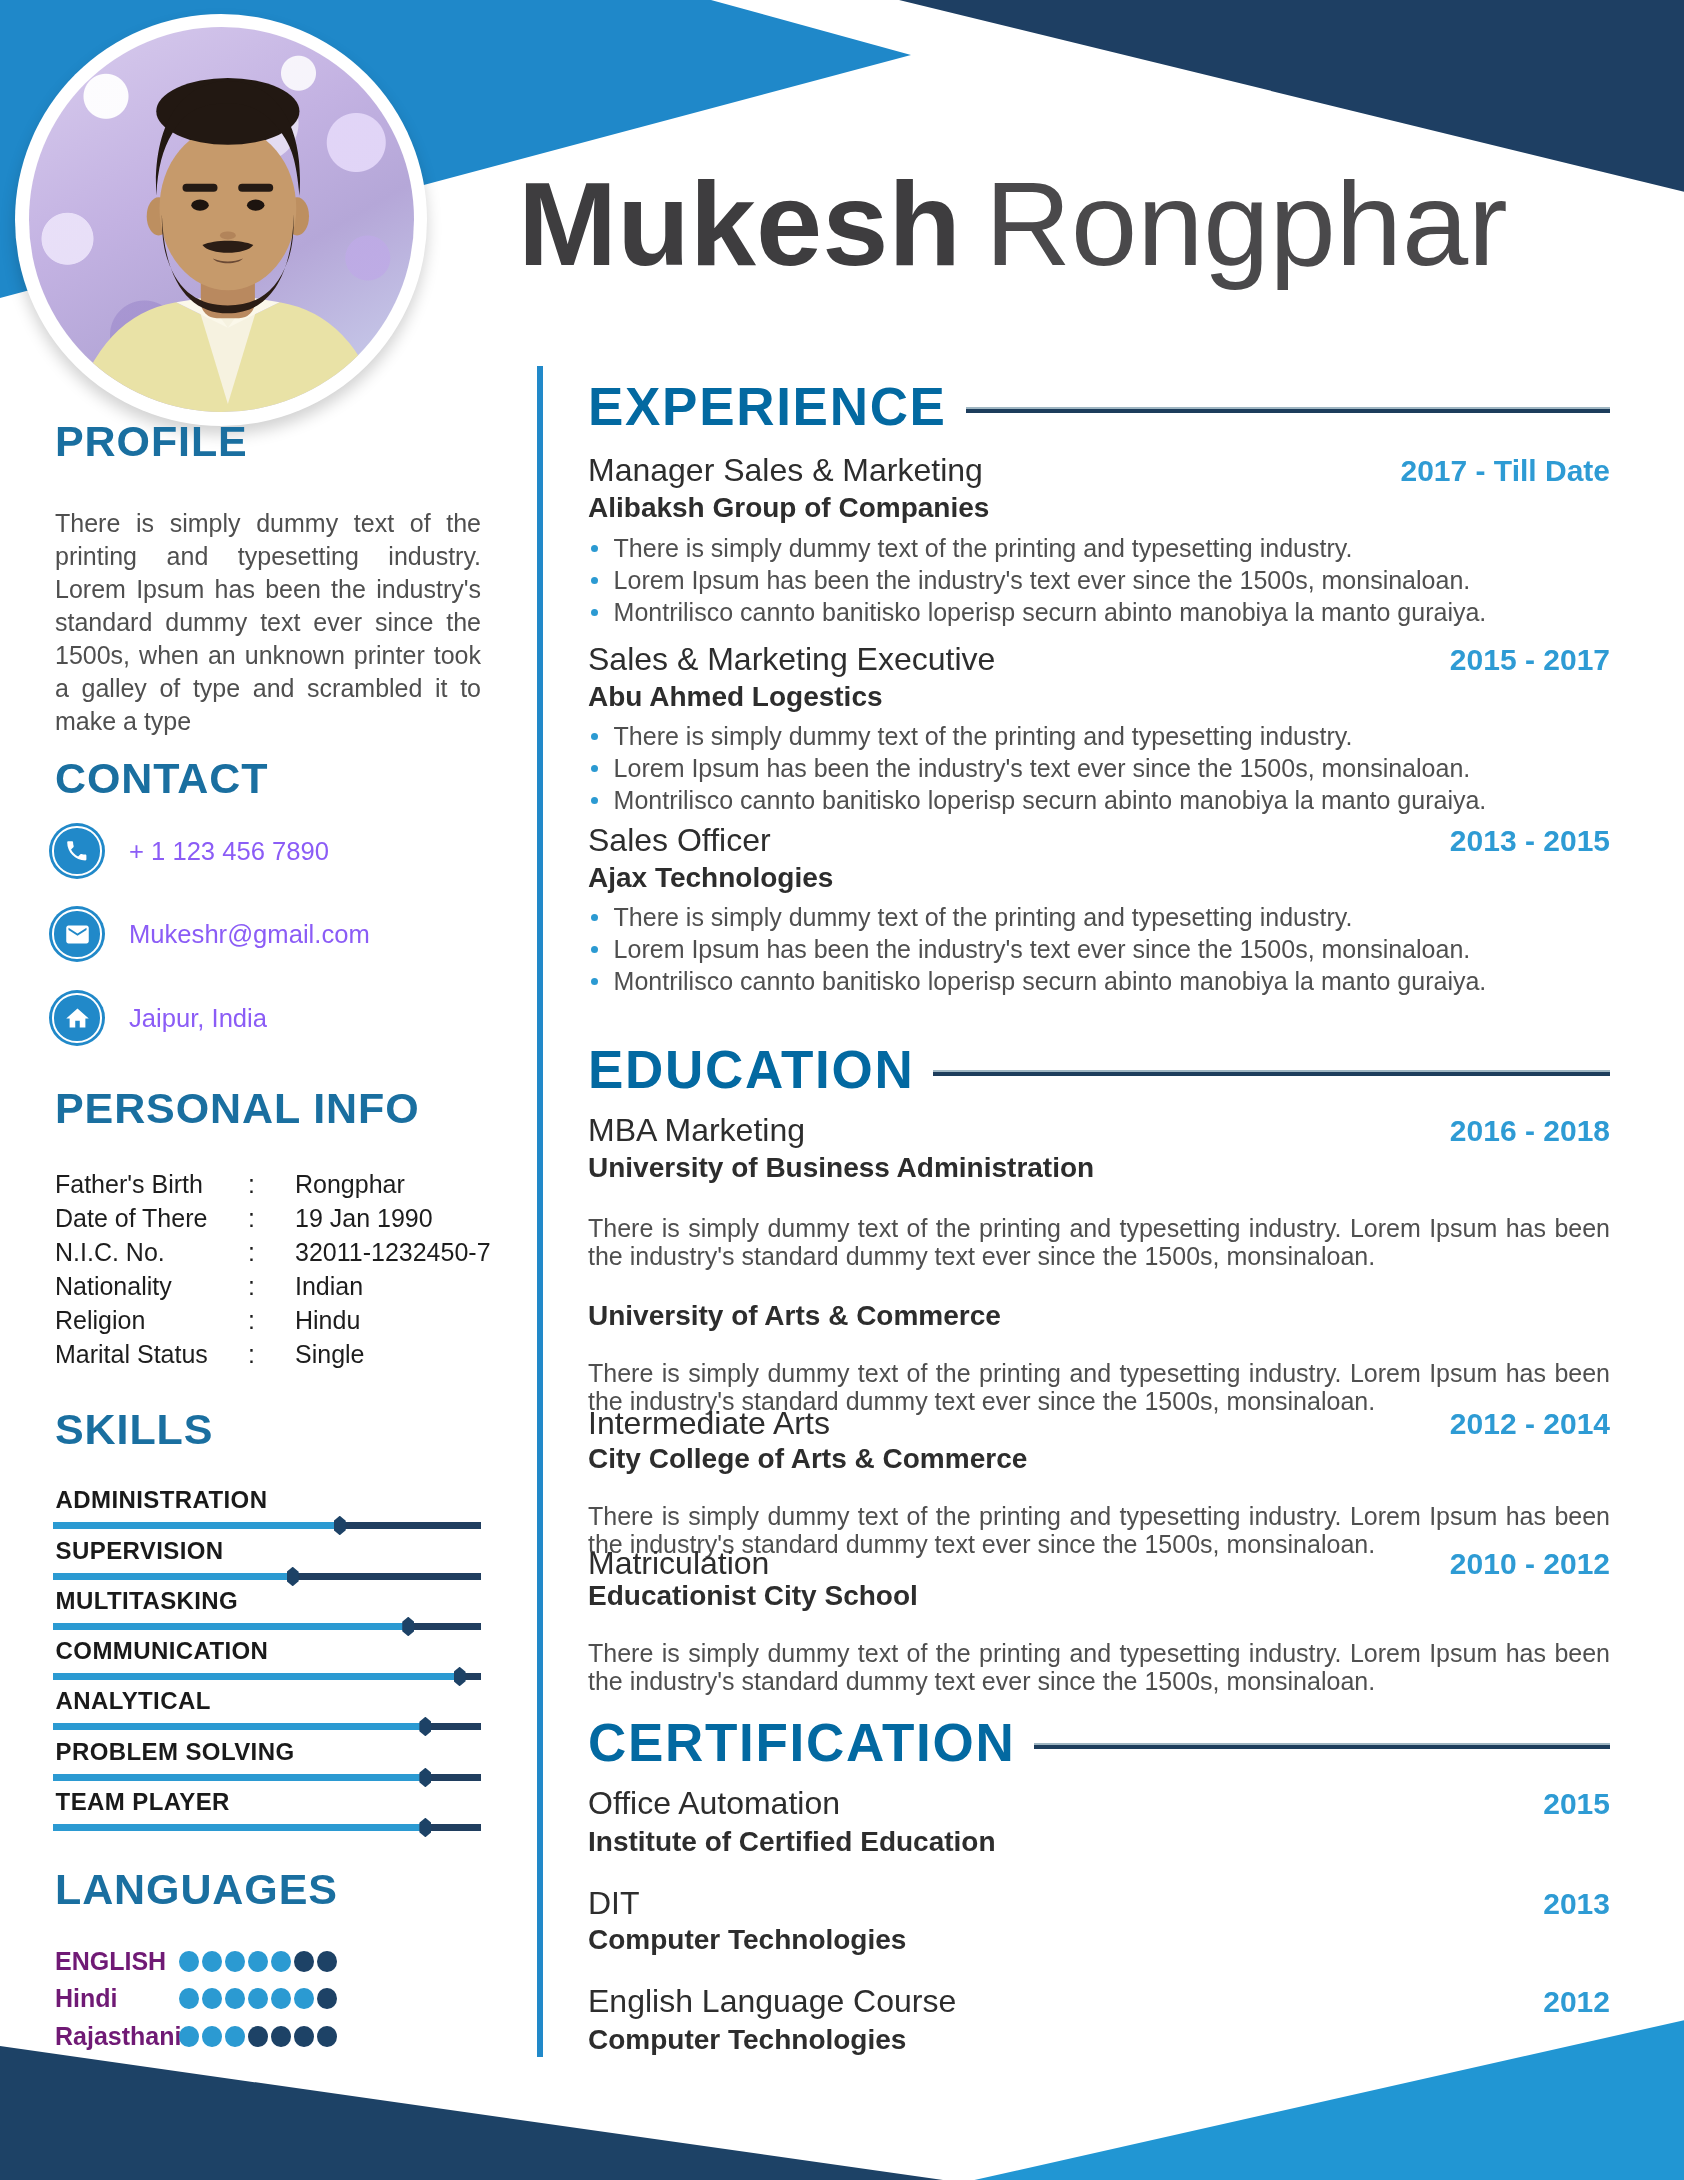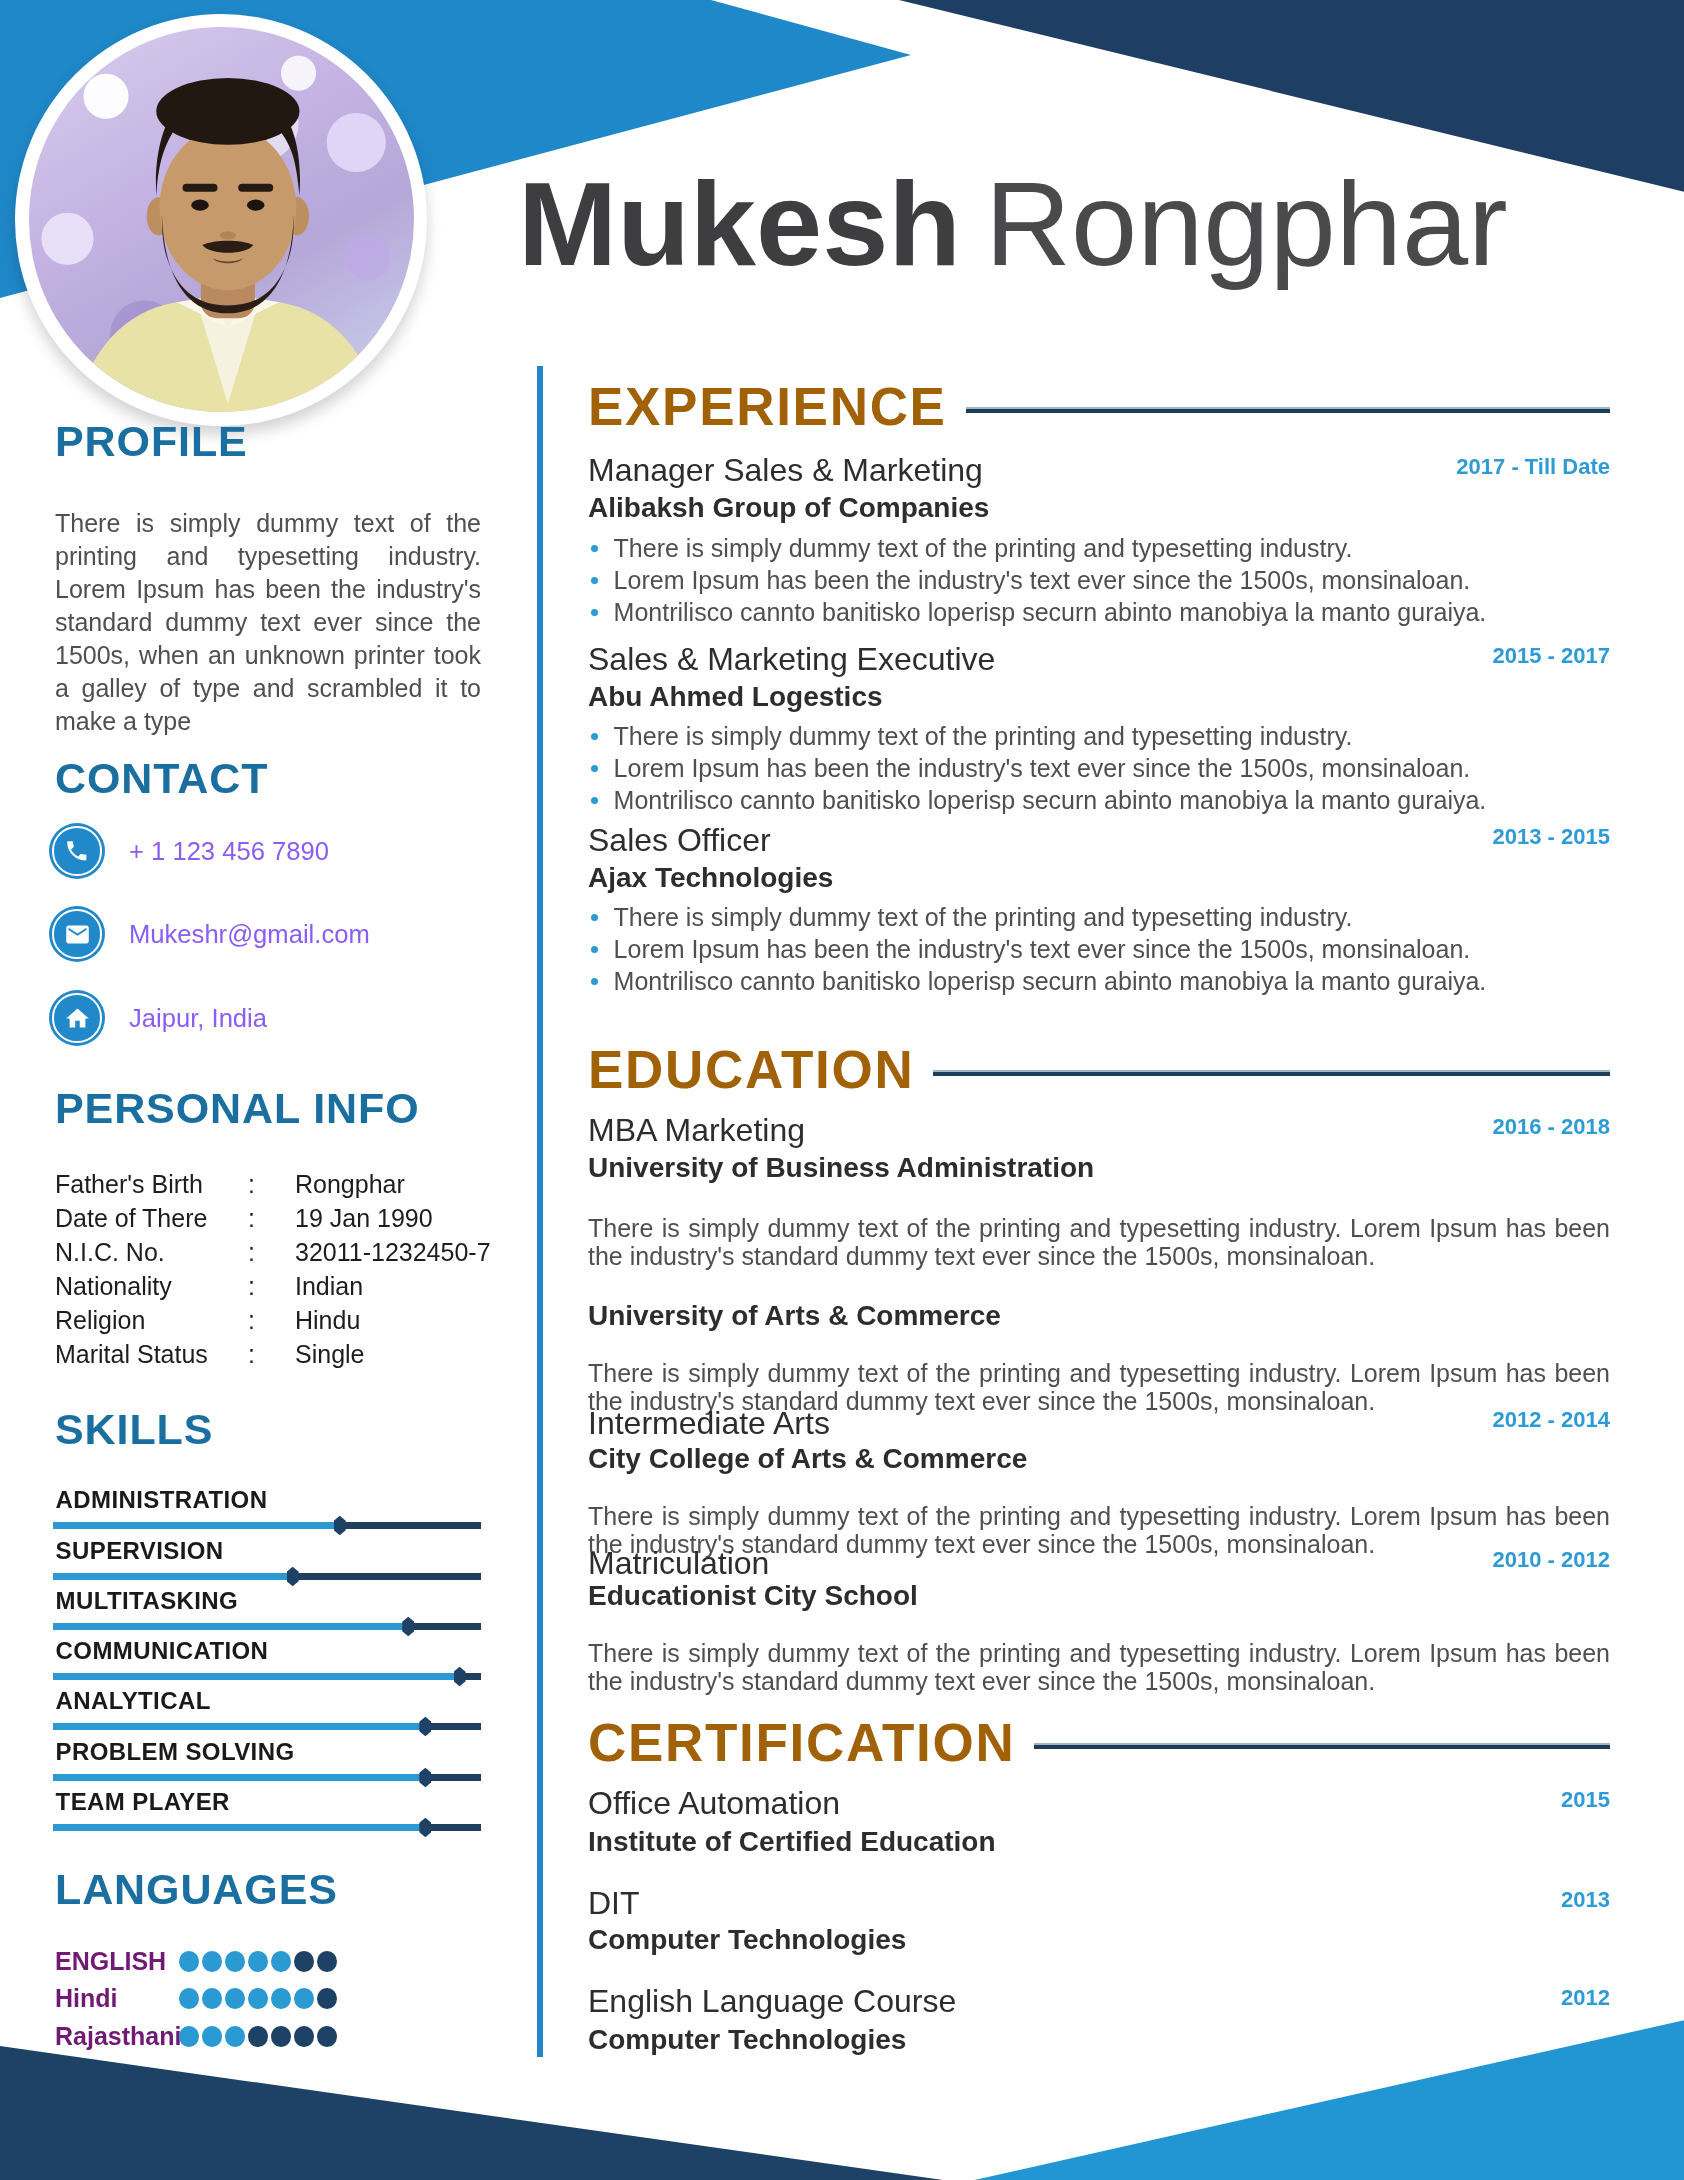--- a/index.html
+++ b/index.html
@@ -62,28 +62,28 @@
   .dot-empty{background:#1d4266;}
 
   
   .name{position:absolute;left:518px;top:156px;height:136px;line-height:136px;font-size:119px;
     color:#3e3d3f;white-space:nowrap;}
   .name .first{font-weight:700;}
   .name .last{font-weight:400;margin-left:24px;color:#4a494b;}
 
   .sec{position:absolute;left:588px;width:1022px;}
   .sec-head{display:flex;align-items:center;}
-  .sec-head h2{margin:0;font-size:53px;font-weight:700;color:#a16207;letter-spacing:1.7px;white-space:nowrap;}
+  .sec-head h2{margin:0;font-size:53px;font-weight:700;color:#0369a1;letter-spacing:1.7px;white-space:nowrap;}
   .sec-rule{flex:1;height:6.8px;margin-left:19px;margin-top:6.8px;
     background:linear-gradient(to bottom,#9fb6c2 0 37%,#1d3d5c 37% 100%);}
 
   .entry{position:absolute;left:588px;width:1022px;}
   .entry-title{margin:0;font-size:32px;font-weight:400;color:#2d2d2d;}
   .entry-sub{margin:0;font-size:28px;font-weight:700;color:#2d2d2d;}
-  .entry-date{position:absolute;right:0;top:1.7px;font-size:22px;font-weight:700;color:#2e9bd4;}
+  .entry-date{position:absolute;right:0;top:1.7px;font-size:30px;font-weight:700;color:#2e9bd4;}
   .bullets{list-style:none;margin:0;padding:0;}
   .bullets li{position:relative;padding-left:25.6px;font-size:25px;line-height:32px;color:#4f4f4f;}
   .bullets li::before{content:'';position:absolute;left:2.6px;top:12.8px;width:7.7px;height:7.7px;border-radius:50%;background:#2b9ad2;}
   .edu-desc{position:absolute;left:588px;width:1022px;font-size:25px;line-height:28px;color:#4f4f4f;text-align:justify;}
 </style>
 </head>
 <body>
 
 <div id="page">
 

